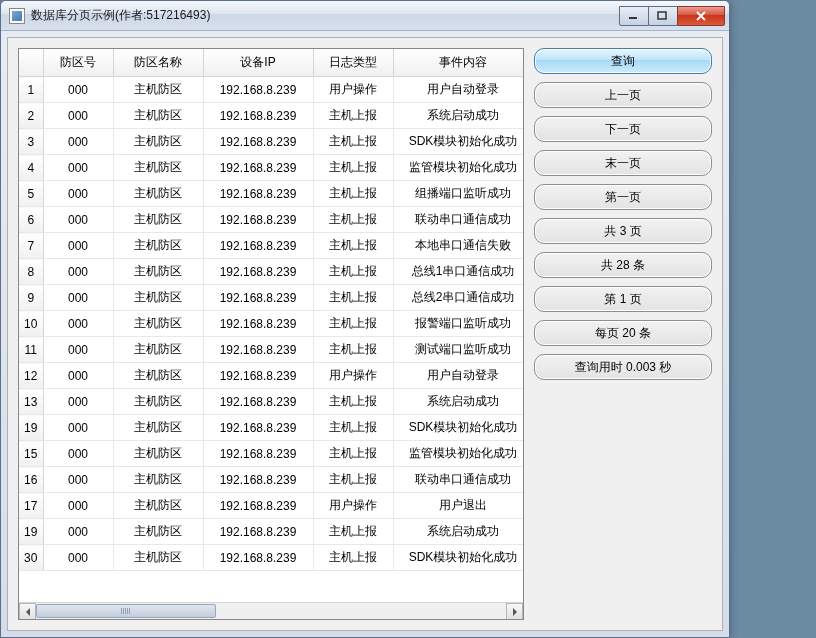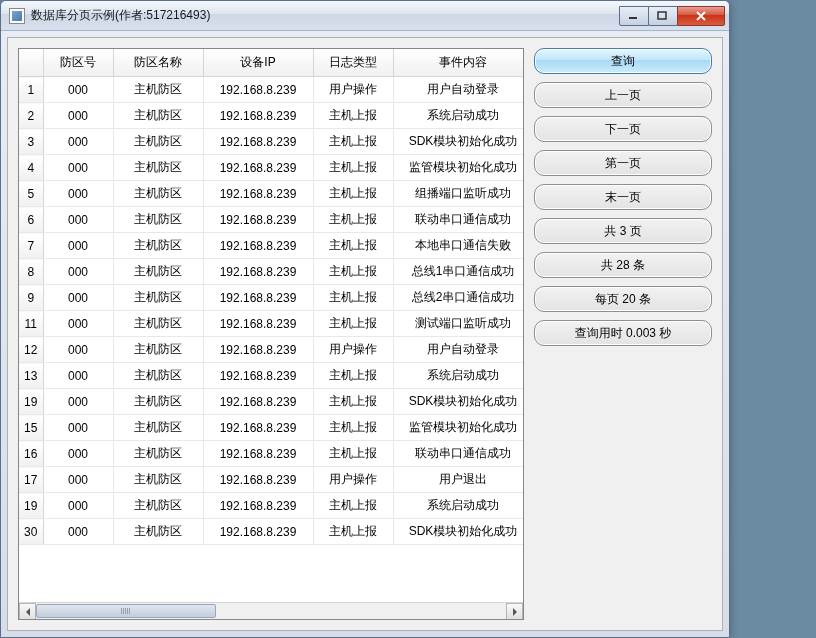--- a/index.html
+++ b/index.html
@@ -306,20 +306,29 @@
               <tr>
                 <td class="col-rownum">9</td>
                 <td>000</td>
                 <td>主机防区</td>
                 <td>192.168.8.239</td>
                 <td>主机上报</td>
                 <td>总线2串口通信成功</td>
                 <td>2</td>
               </tr>
               <tr>
+                <td class="col-rownum">10</td>
+                <td>000</td>
+                <td>主机防区</td>
+                <td>192.168.8.239</td>
+                <td>主机上报</td>
+                <td>报警端口监听成功</td>
+                <td>2</td>
+              </tr>
+              <tr>
                 <td class="col-rownum">11</td>
                 <td>000</td>
                 <td>主机防区</td>
                 <td>192.168.8.239</td>
                 <td>主机上报</td>
                 <td>测试端口监听成功</td>
                 <td>2</td>
               </tr>
               <tr>
                 <td class="col-rownum">12</td>
@@ -410,21 +419,22 @@
               <path d="M1 0 L5 4 L1 8" fill="#555"></path>
             </svg>
         </div>
       </div>
     </div>
 
     <div class="side">
       <button class="side-btn active">查询</button>
       <button class="side-btn">上一页</button>
       <button class="side-btn">下一页</button>
+      <button class="side-btn">末一页</button>
       <button class="side-btn">第一页</button>
-      <button class="side-btn">末一页</button>
       <button class="side-btn">共 3 页</button>
       <button class="side-btn">共 28 条</button>
+      <button class="side-btn">第 1 页</button>
       <button class="side-btn">每页 20 条</button>
       <button class="side-btn">查询用时 0.003 秒</button>
     </div>
   </div>
 </div>
 
 </body></html>

